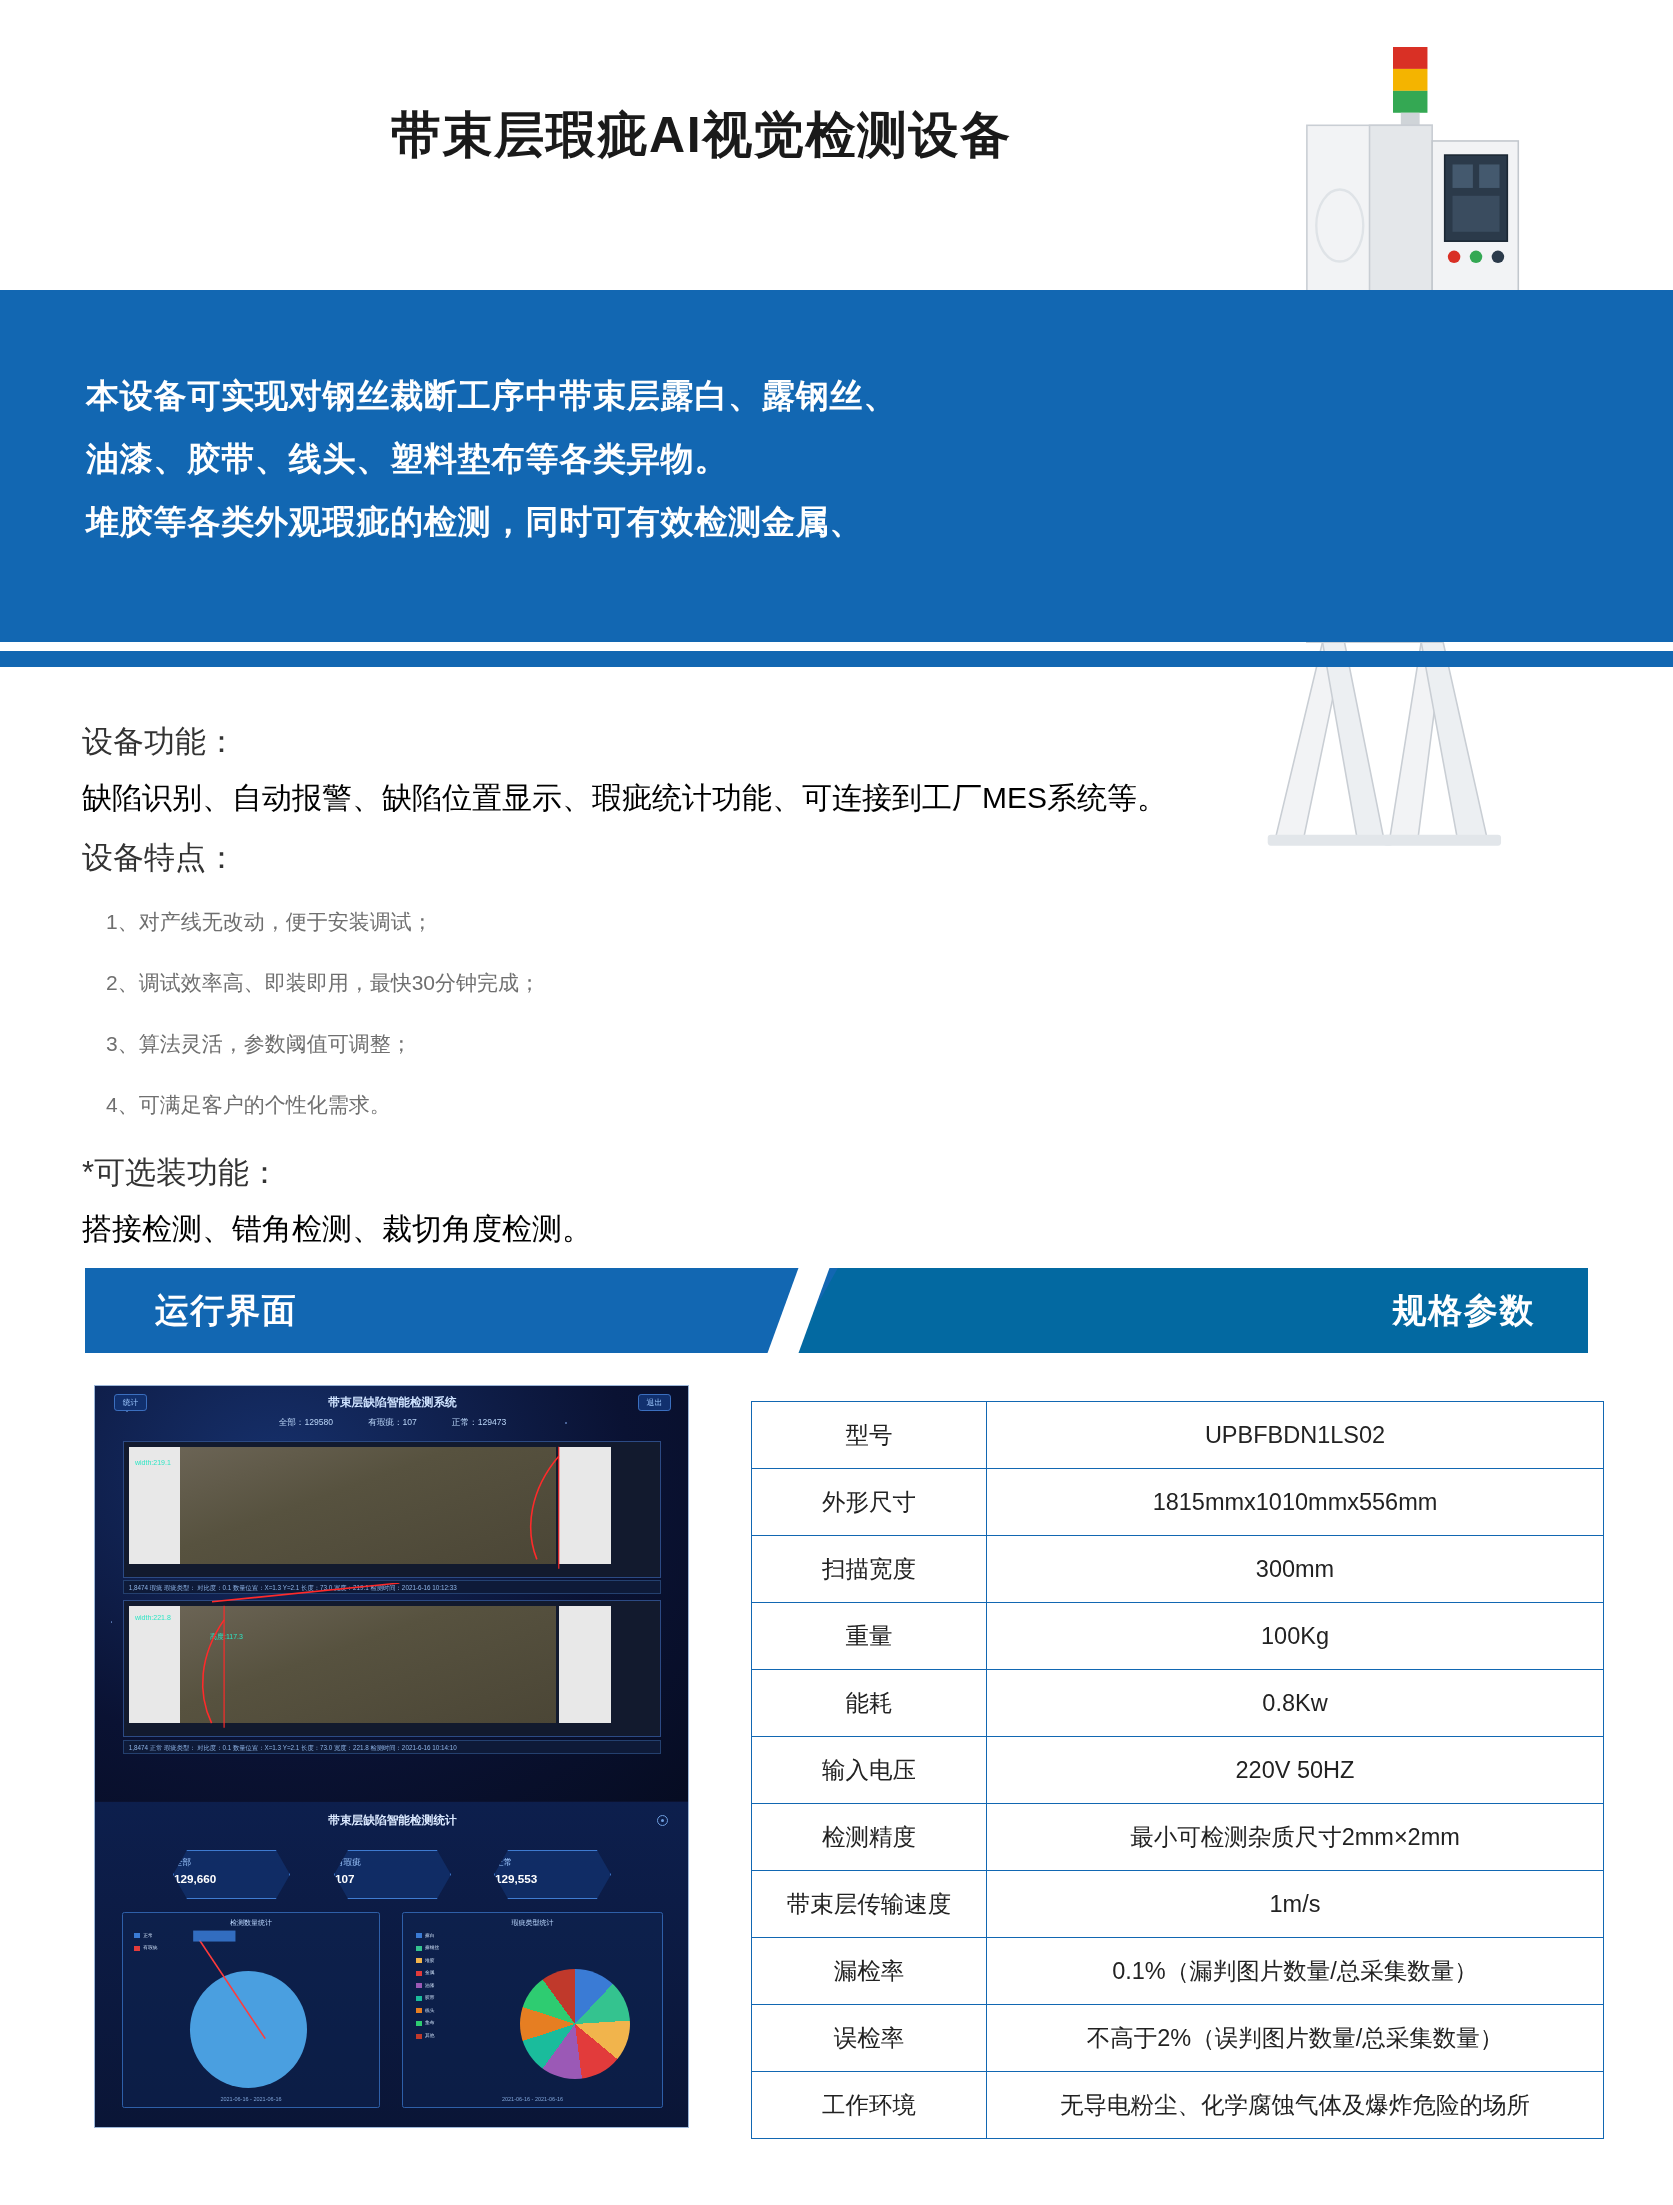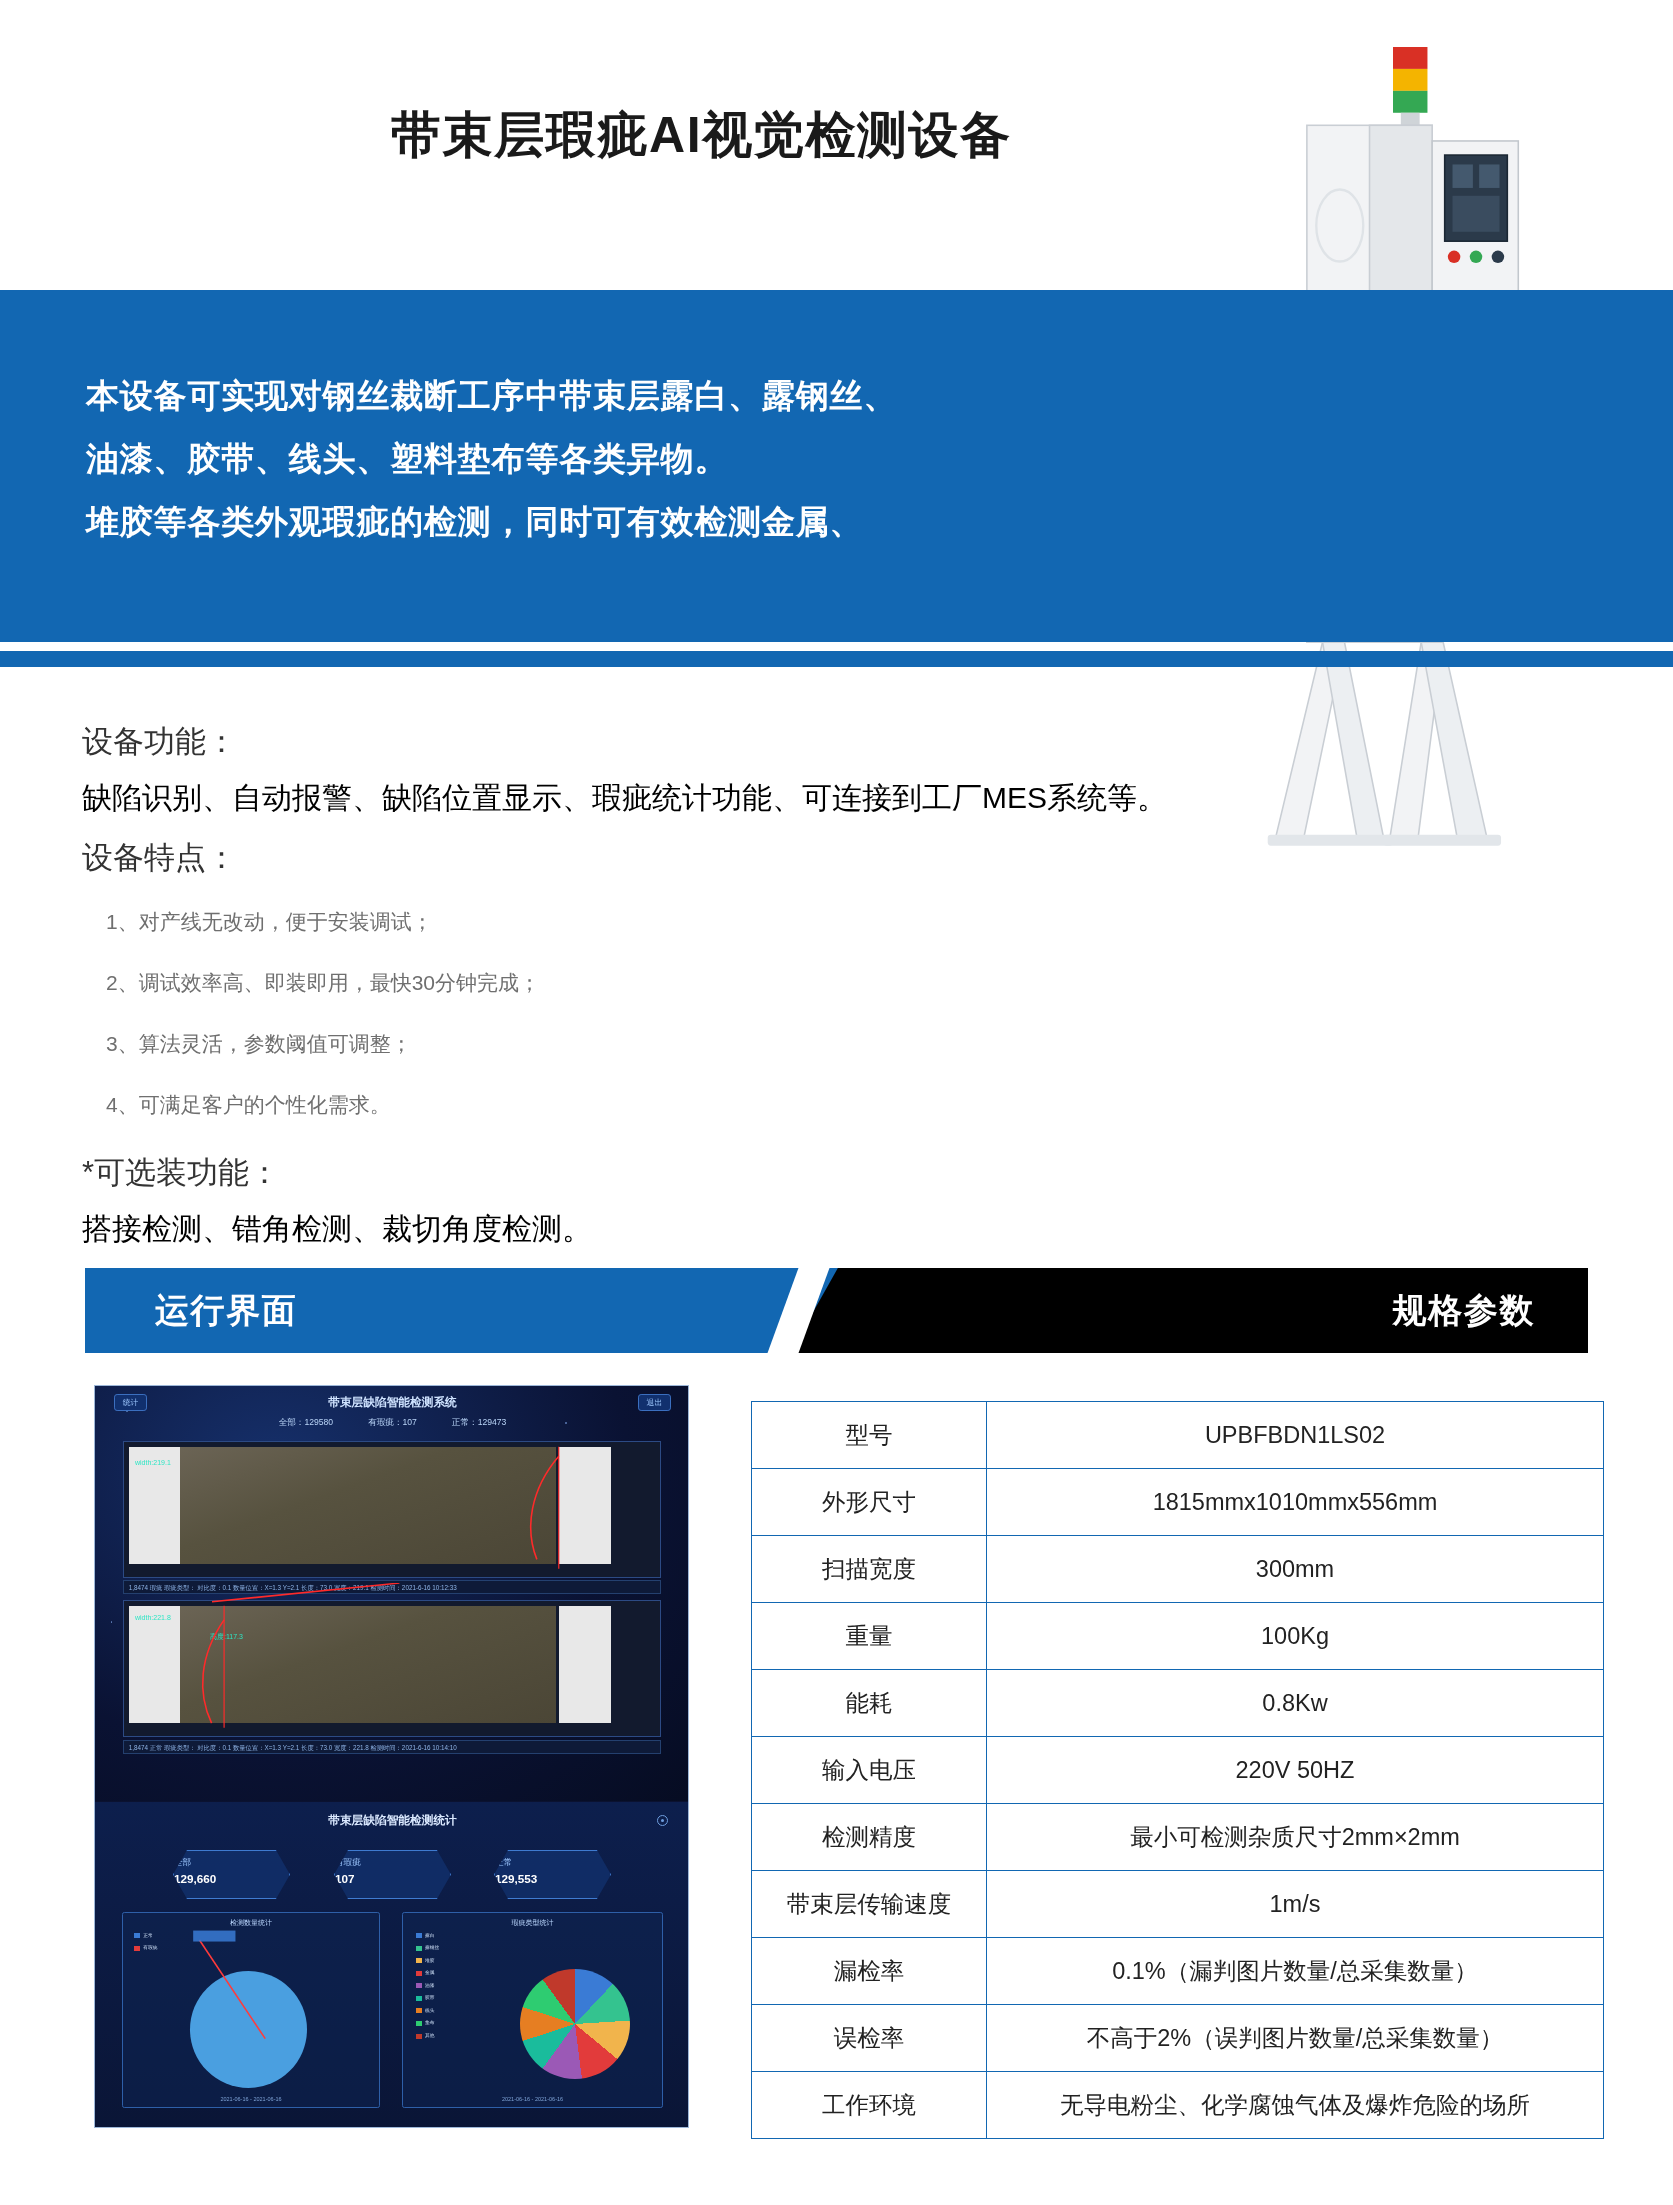--- a/index.html
+++ b/index.html
@@ -104,21 +104,21 @@
     font-size: 34px;
     font-weight: bold;
     letter-spacing: 1.6px;
   }
   .banner-right {
     position: absolute;
     left: 790px;
     top: 0;
     width: 798px;
     height: 85px;
-    background: #000000;
+    background: #0369a1;
     clip-path: polygon(6% 0, 100% 0, 100% 100%, 0 100%);
   }
   .banner-right span {
     position: absolute;
     right: 53px;
     top: 20.3px;
     color: #fff;
     font-size: 34px;
     font-weight: bold;
     letter-spacing: 1.6px;

